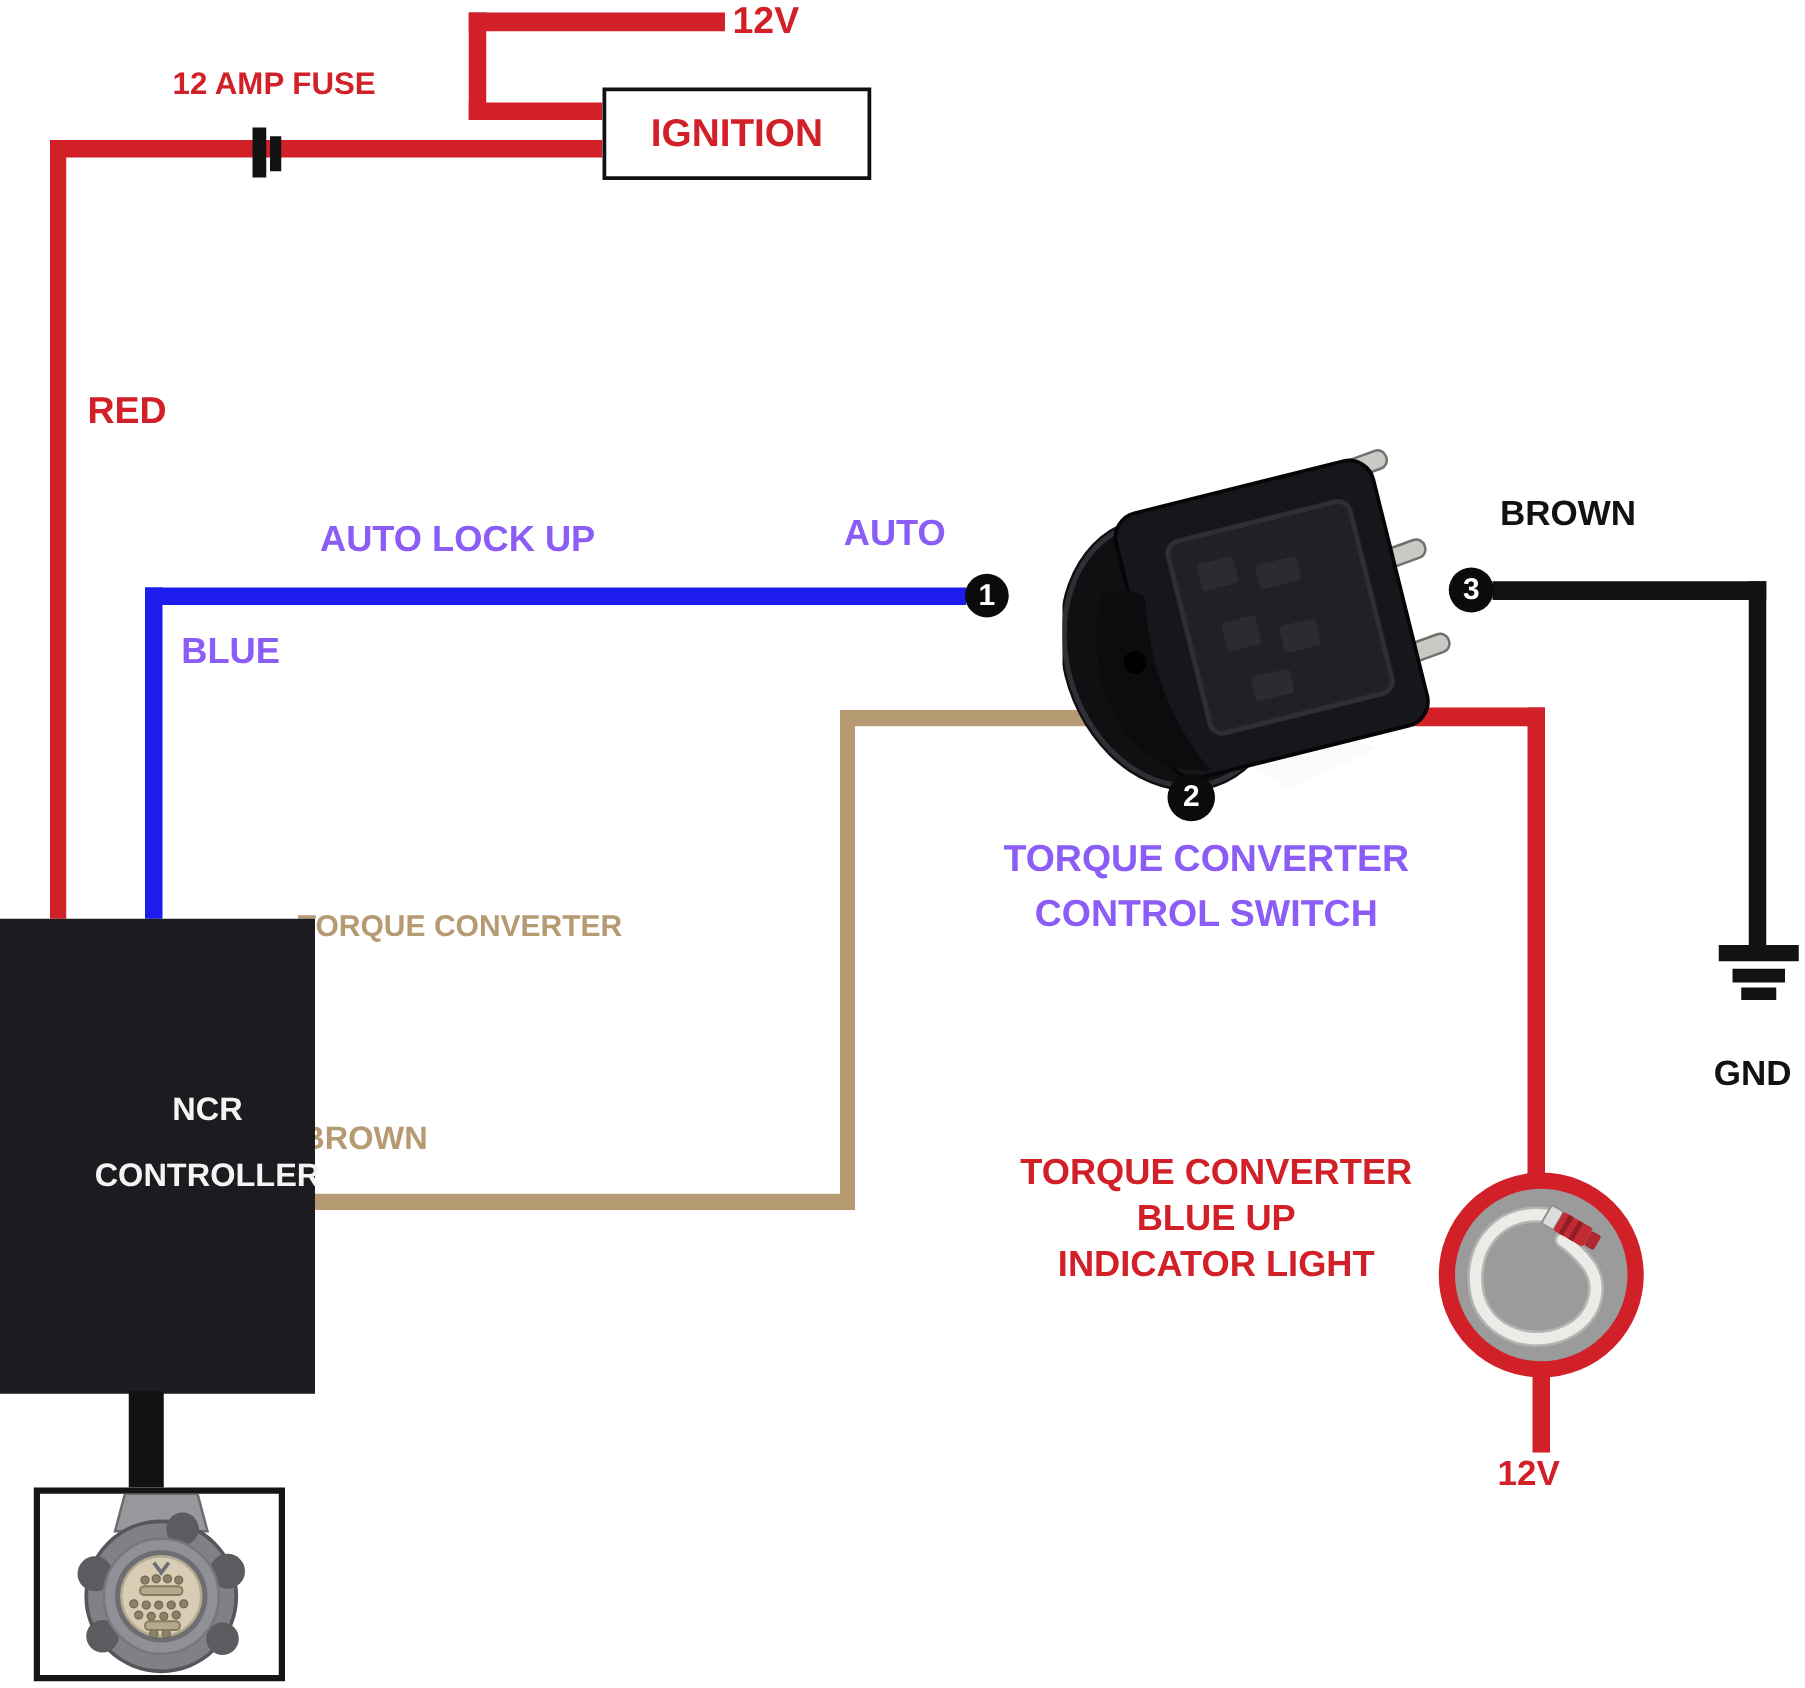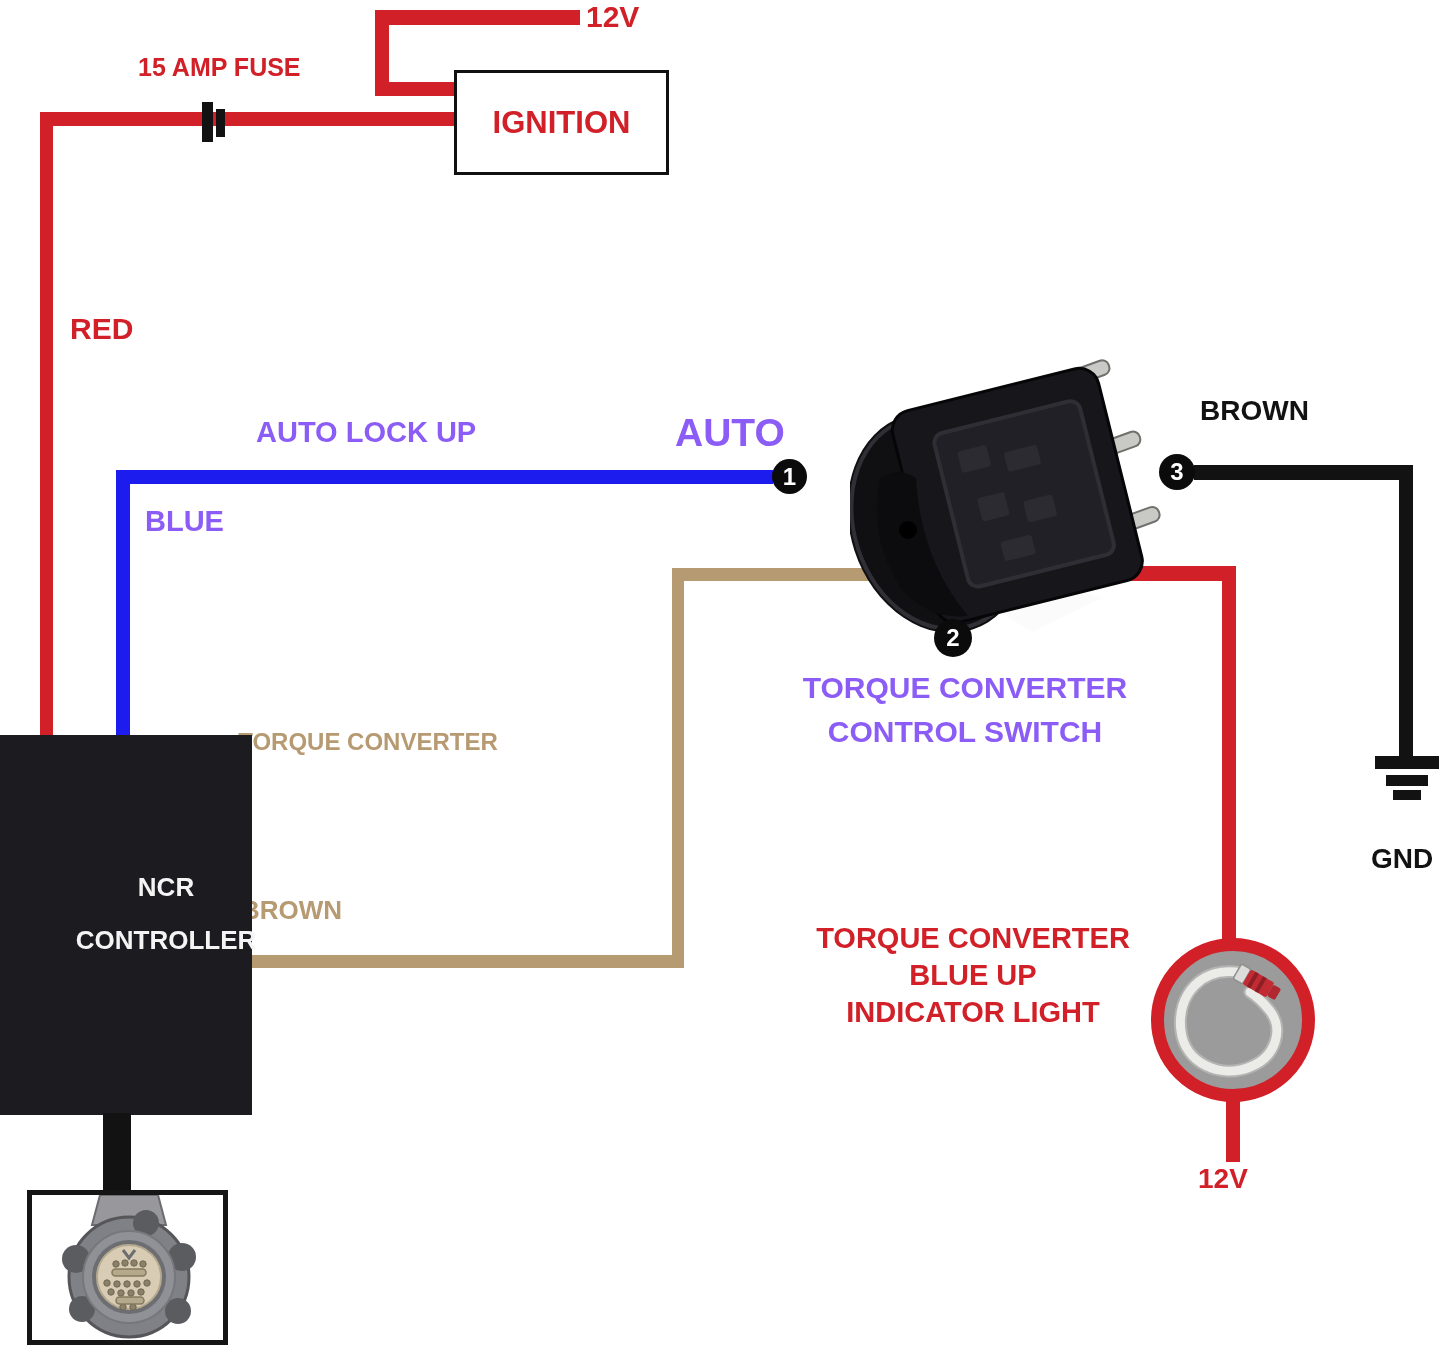--- a/index.html
+++ b/index.html
@@ -16,21 +16,21 @@
   .tanw{background:#b69a72;}
   
   .lbl{position:absolute;white-space:nowrap;line-height:1.1;}
   .t-red{color:#d12027;}
   .t-blue{color:#8b5cf6;}
   .t-black{color:#121212;}
   .t-tan{color:#b69a72;}
   .center-block{position:absolute;text-align:center;white-space:nowrap;}
   
   #ignition-box{
-    position:absolute;left:454px;top:70px;width:215px;height:105px;
+    position:absolute;left:482px;top:70px;width:215px;height:74px;
     border:3px solid #111;background:#fff;display:flex;align-items:center;justify-content:center;
     box-sizing:border-box;
   }
   #ignition-box span{color:#d12027;font-size:31px;}
   
   .marker{
     position:absolute;background:#0b0b0b;border-radius:50%;color:#ffffff;
     display:flex;align-items:center;justify-content:center;font-size:24px;
   }
   
@@ -55,31 +55,31 @@
   <div class="wire red" style="left:375px;top:10px;width:205px;height:15px;"></div>
   <div class="wire red" style="left:375px;top:10px;width:14px;height:86px;"></div>
   <div class="wire red" style="left:375px;top:82px;width:107px;height:14px;"></div>
   <div class="wire red" style="left:40px;top:112px;width:442px;height:14px;"></div>
   <div class="wire red" style="left:40px;top:112px;width:13px;height:623px;"></div>
 
   <div class="wire blackw" style="left:202px;top:102px;width:11px;height:40px;"></div>
   <div class="wire blackw" style="left:216px;top:109px;width:9px;height:28px;"></div>
 
   <div class="lbl t-red" style="left:586px;top:0px;font-size:30px;">12V</div>
-  <div class="lbl t-red" style="left:138px;top:54px;font-size:25px;">15 AMP FUSE</div>
+  <div class="lbl t-red" style="left:138px;top:54px;font-size:25px;">12 AMP FUSE</div>
   <div id="ignition-box">
     <span>IGNITION</span>
   </div>
   <div class="lbl t-red" style="left:70px;top:312px;font-size:30px;">RED</div>
 
   <div class="wire bluew" style="left:116px;top:470px;width:657px;height:14px;"></div>
   <div class="wire bluew" style="left:116px;top:470px;width:14px;height:265px;"></div>
 
   <div class="lbl t-blue" style="left:256px;top:417px;font-size:29px;">AUTO LOCK UP</div>
-  <div class="lbl t-blue" style="left:675px;top:412px;font-size:39px;">AUTO</div>
+  <div class="lbl t-blue" style="left:675px;top:412px;font-size:29px;">AUTO</div>
   <div class="lbl t-blue" style="left:145px;top:506px;font-size:29px;">BLUE</div>
 
   <div class="wire blackw" style="left:1194px;top:465px;width:219px;height:15px;"></div>
   <div class="wire blackw" style="left:1399px;top:465px;width:14px;height:296px;"></div>
   <div class="wire blackw" style="left:1375px;top:756px;width:64px;height:13px;"></div>
   <div class="wire blackw" style="left:1386px;top:775px;width:42px;height:11px;"></div>
   <div class="wire blackw" style="left:1393px;top:790px;width:28px;height:10px;"></div>
 
   <div class="lbl t-black" style="left:1200px;top:396px;font-size:28px;">BROWN</div>
   <div class="lbl t-black" style="left:1371px;top:844px;font-size:28px;">GND</div>

